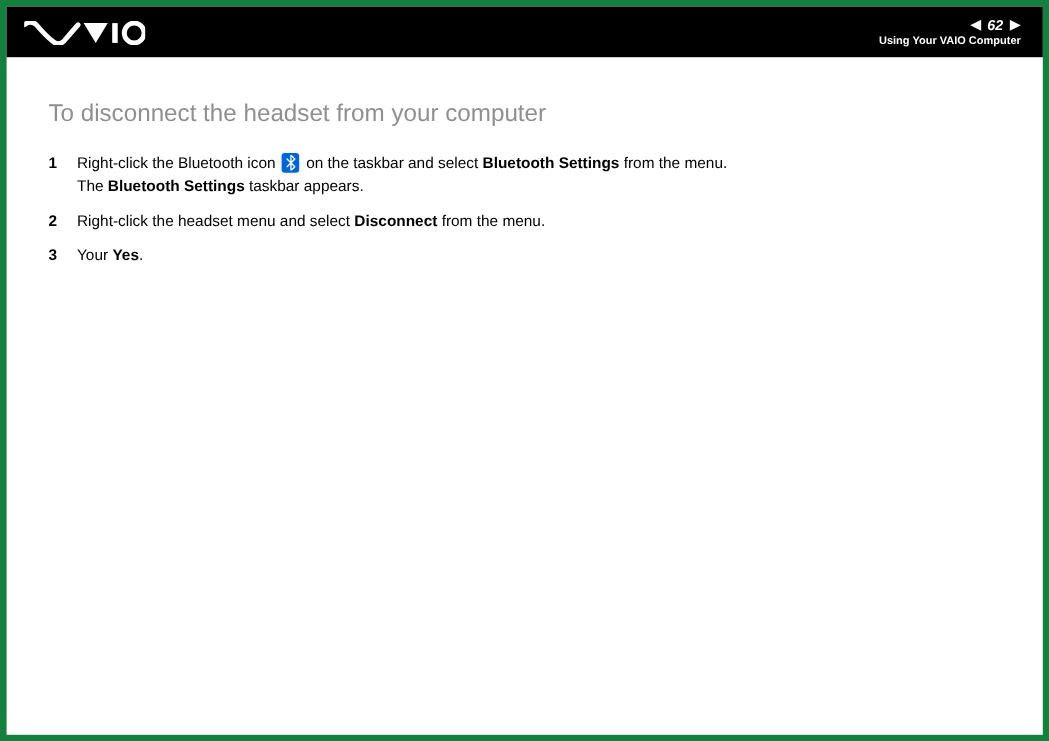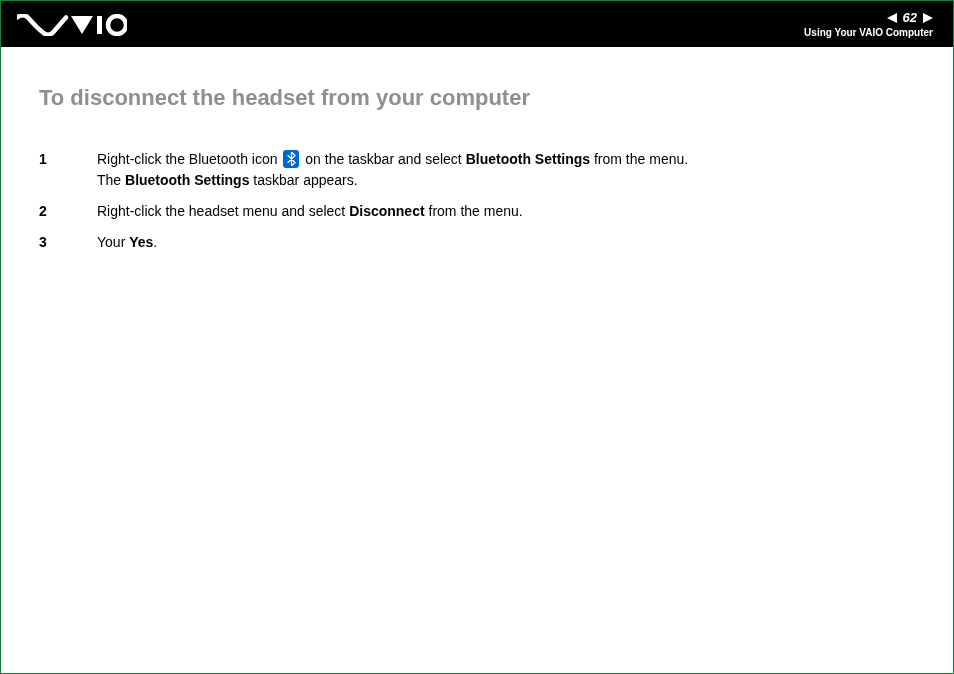--- a/index.html
+++ b/index.html
@@ -6,21 +6,21 @@
     body {
       font-family: Arial, Helvetica, sans-serif;
       background: #fff;
       width: 954px;
       height: 674px;
       overflow: hidden;
     }
     .page {
       width: 100%;
       height: 100%;
-      border: 1px solid #15803d;
+      border: 6px solid #15803d;
       position: relative;
       background: #fff;
     }
     .header {
       background: #000;
       color: #fff;
       height: 46px;
       display: flex;
       align-items: center;
       justify-content: space-between;
@@ -68,43 +68,42 @@
     .section-title {
       font-weight: bold;
       font-size: 10px;
     }
     .content {
       padding: 38px 38px 0 38px;
     }
     .heading {
       color: #8f8f8f;
       font-size: 22px;
-      font-weight: bold;
-      margin-bottom: 38px;
+      font-weight: normal;
+      margin-bottom: 22px;
     }
     ol.steps {
       list-style: none;
       padding: 0;
     }
     ol.steps li {
       display: flex;
       align-items: flex-start;
       margin-bottom: 10px;
       font-size: 14px;
       line-height: 1.5;
       color: #000;
     }
     .step-num {
       font-weight: bold;
       width: 26px;
       flex-shrink: 0;
     }
     .step-body {
       flex: 1;
-      margin-left: 32px;
     }
     .bt-icon {
       display: inline-flex;
       vertical-align: middle;
       width: 16px;
       height: 18px;
       background: #0066dd;
       border-radius: 3px;
       align-items: center;
       justify-content: center;

